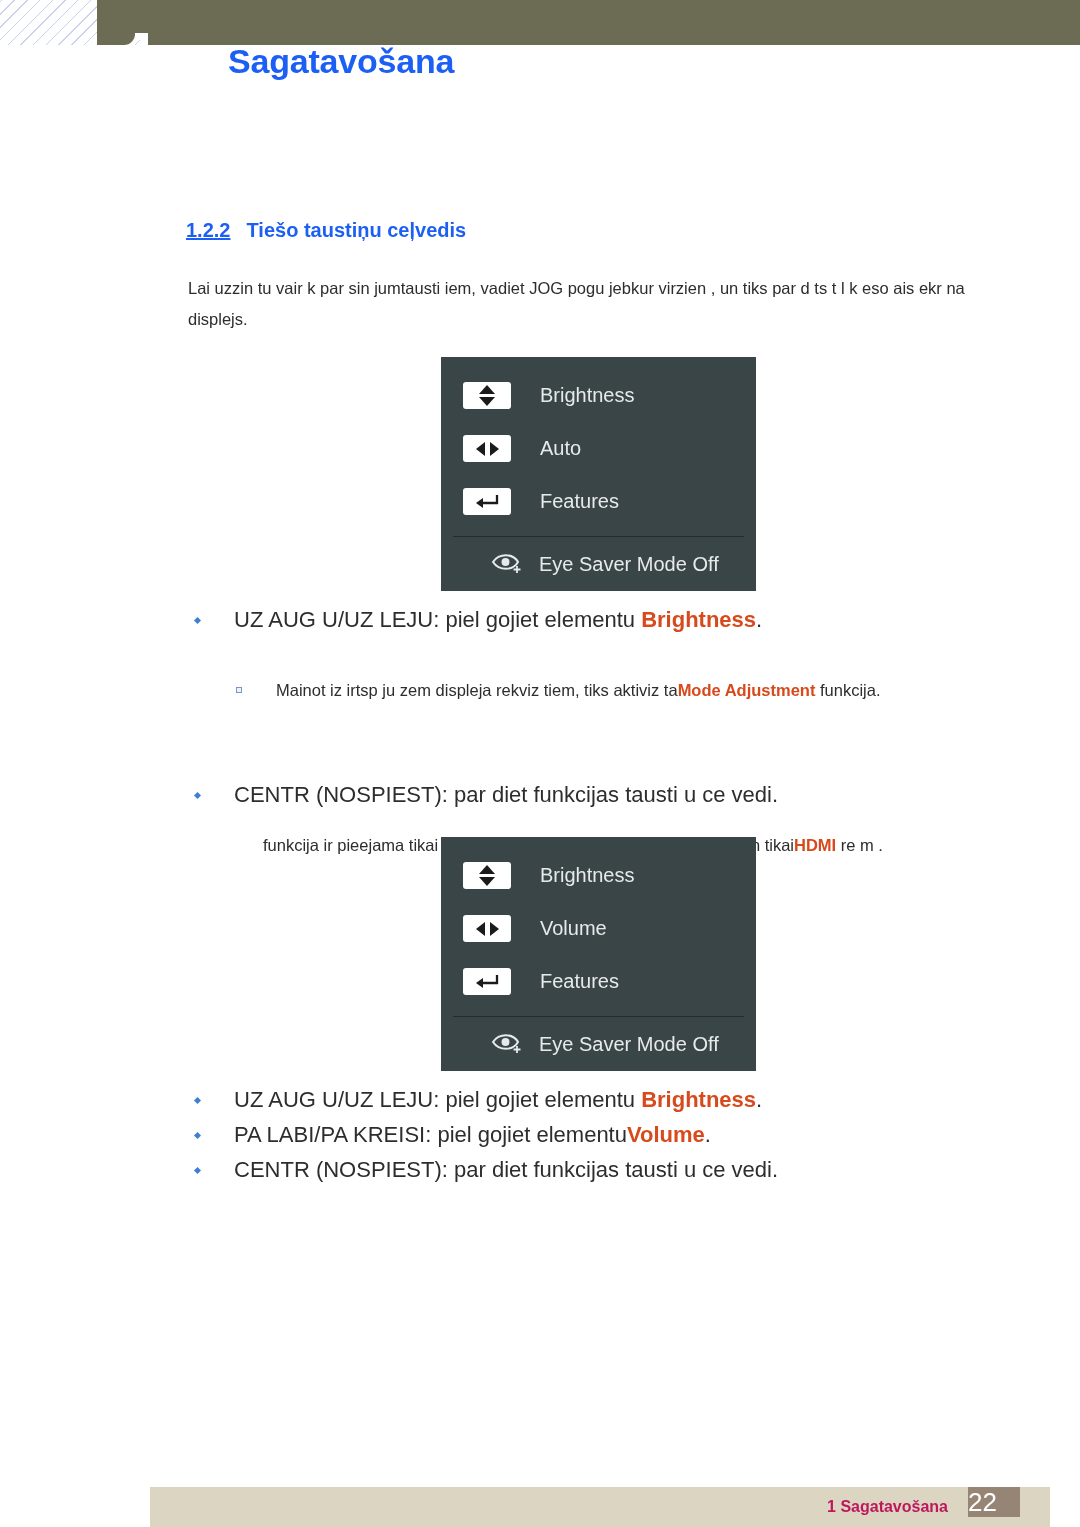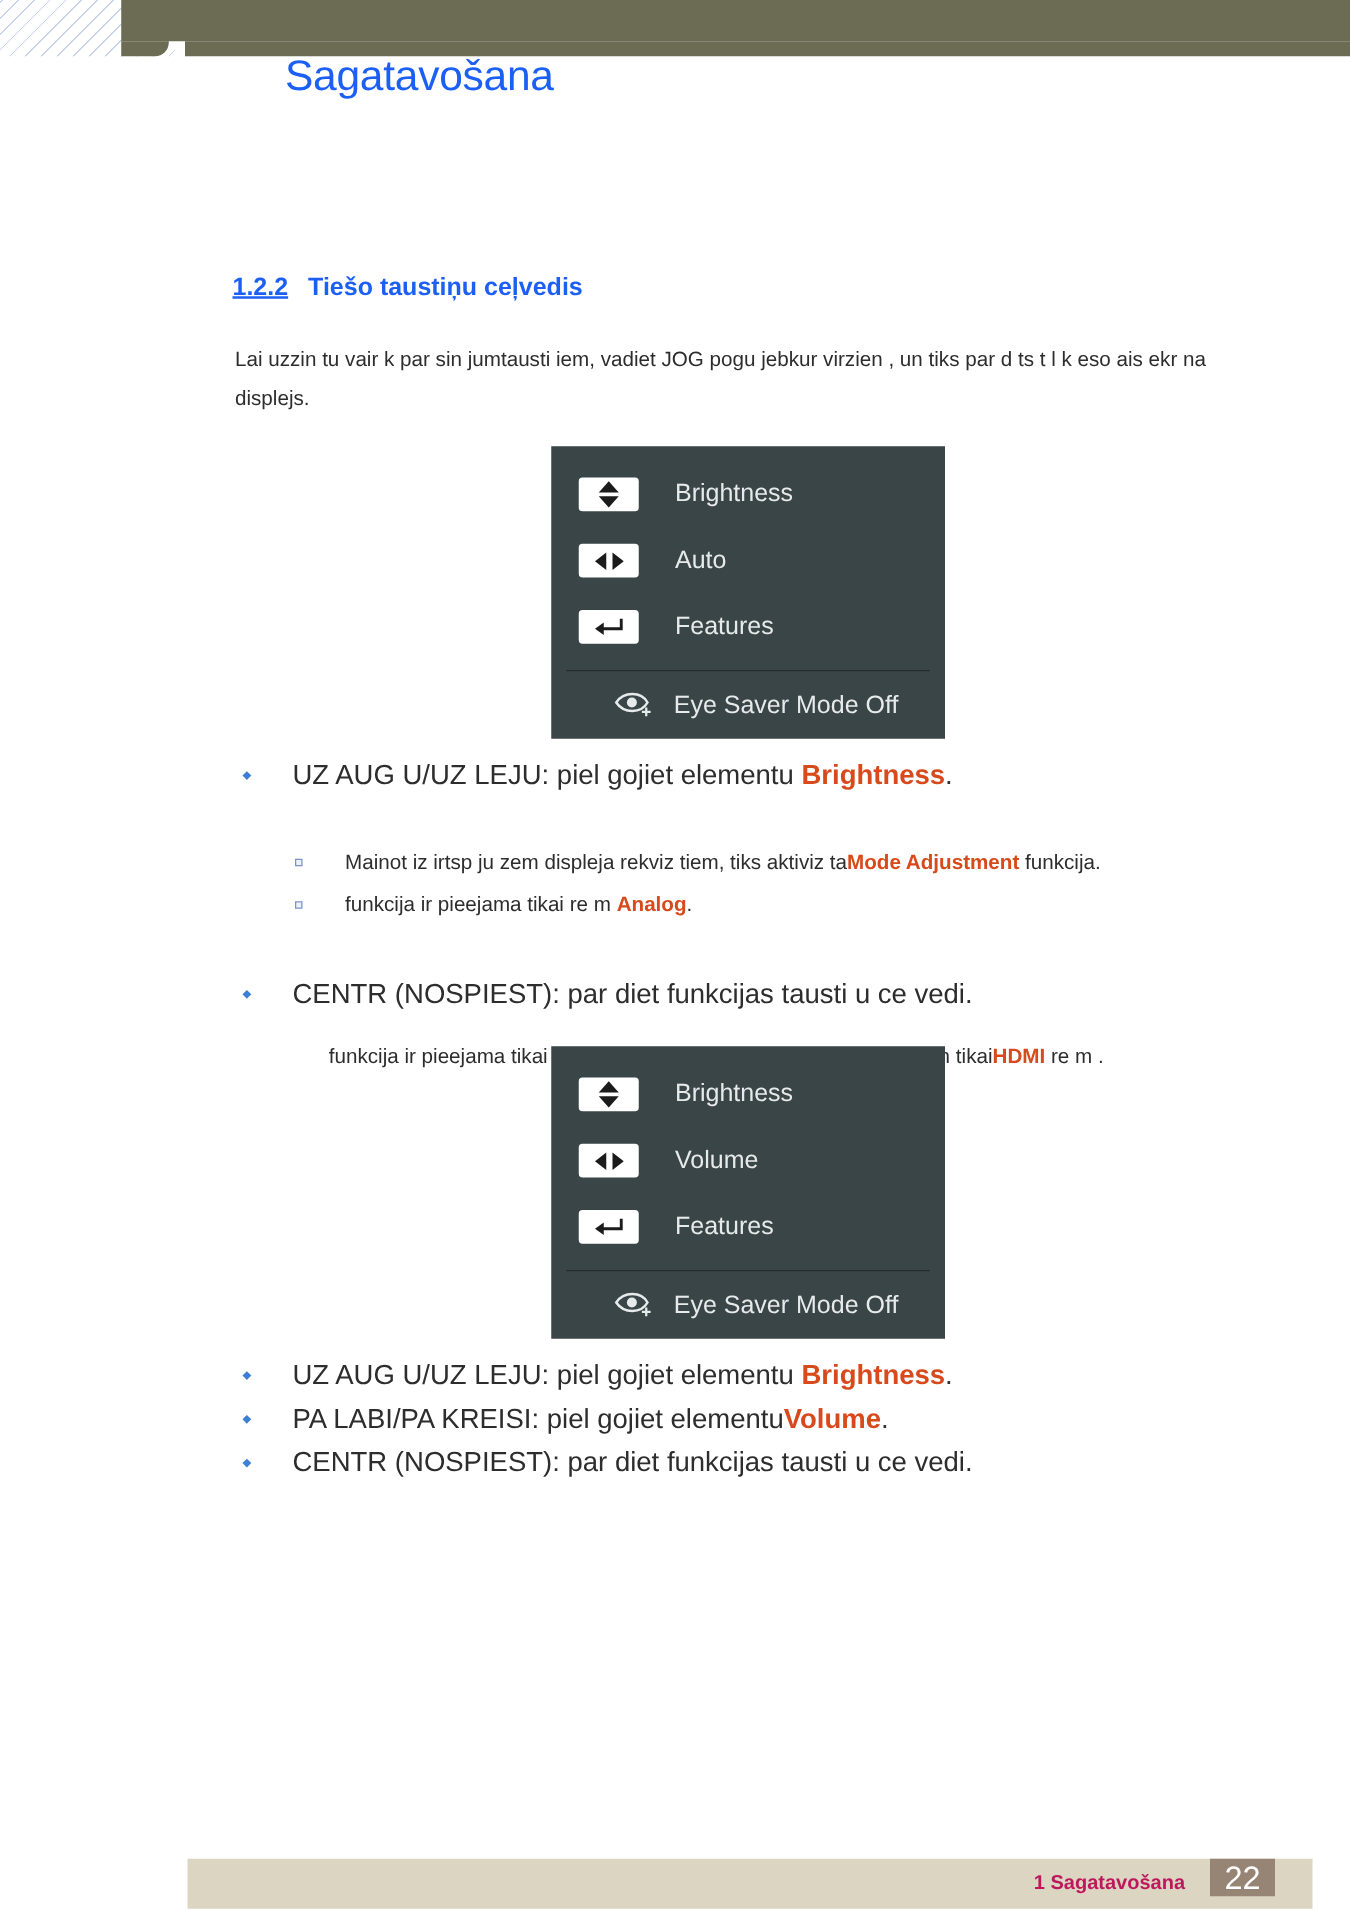--- a/index.html
+++ b/index.html
@@ -58,21 +58,21 @@
     width: 932px;
     height: 12px;
     background: #6c6b54;
   }
 
   .page-title {
     position: absolute;
     top: 42px;
     left: 228px;
     font-size: 34px;
-    font-weight: normal;
+    font-weight: bold;
     color: #1c5ff5;
     letter-spacing: -0.2px;
     white-space: nowrap;
     text-align: center;
   }
 
   
   .content {
     position: absolute;
     top: 0; left: 0;
@@ -254,21 +254,20 @@
   }
   .page-num-box {
     position: absolute;
     left: 818px;
     top: 0;
     width: 52px;
     height: 30px;
     background: #968475;
     display: flex;
     align-items: center;
-    justify-content: center;
   }
   .page-num {
     font-size: 26px;
     color: #ffffff;
   }
 </style>
 </head>
 <body>
 
 <div class="header">
@@ -328,23 +327,20 @@
   <div class="blist bl-1">
     <div class="bullet">
       <span>UZ AUG U/UZ LEJU: piel gojiet elementu </span><span class="hl">Brightness</span><span>.</span>
     </div>
   </div>
 
   <div class="note-block-1">
     <div class="subbullet">
       <span>Mainot iz irtsp ju zem displeja  rekviz tiem, tiks aktiviz ta</span><span class="hl">Mode Adjustment</span><span> funkcija.</span>
     </div>
-    <div class="subbullet">
-      <span>funkcija ir pieejama tikai re  m  </span><span class="hl">Analog</span><span>.</span>
-    </div>
   </div>
 
   <div class="note-block-2">
     <div class="bullet">CENTR (NOSPIEST): par diet funkcijas tausti u ce vedi.</div>
     <div class="note-line" style="margin-top:16px;">
       <span>funkcija ir pieejama tikai SE390 s rijas mode iem ar austi u ligzdu un tikai</span><span class="hl">HDMI</span><span> re  m .</span>
     </div>
   </div>
 
   <div class="osd osd-2">

